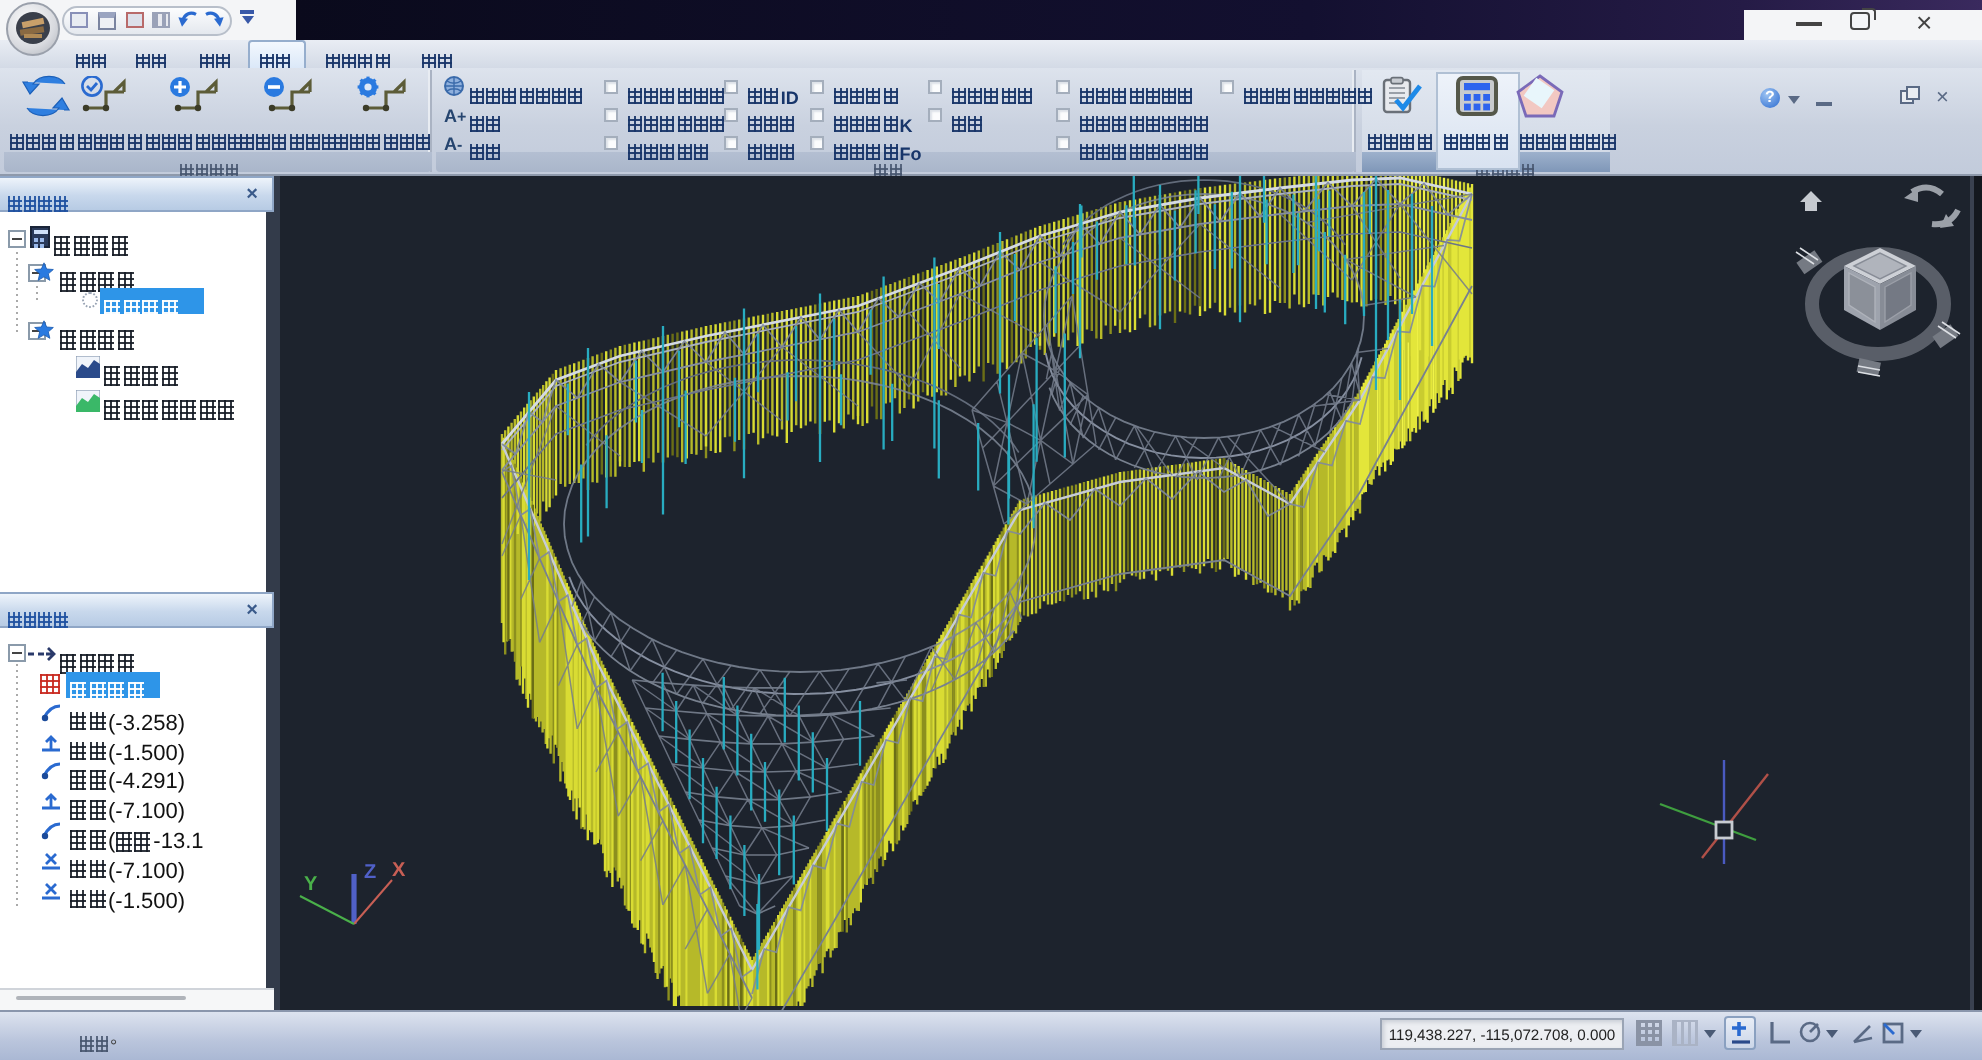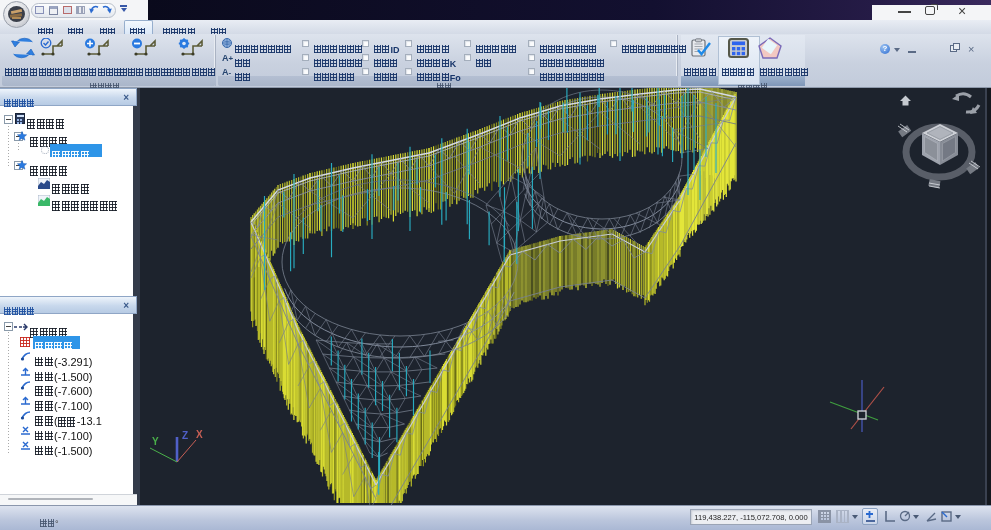--- a/index.html
+++ b/index.html
@@ -237,30 +237,30 @@
     <path d="M0 5h3M5 5h3M9 5h4M10 2l3 3-3 3" stroke="#2a3a6a" fill="none" stroke-width="1.4"></path>
   </svg>
 <div class="abs row" style="left:30px;top:323px"><i class="cb"></i><i class="cb"></i><i class="cb"></i><i class="cb"></i></div>
 <div class="abs" style="left:33px;top:336.0px;width:47px;height:13px;background:#2e95e8"></div>
 <div class="abs" style="left:20px;top:337.0px;width:10px;height:10px;background:repeating-linear-gradient(0deg,rgba(200,40,30,.9) 0 1px,transparent 1px 3px),repeating-linear-gradient(90deg,rgba(200,40,30,.9) 0 1px,transparent 1px 3px)"></div>
 <div class="abs row" style="left:35px;top:337.0px"><i class="cw"></i><i class="cw"></i><i class="cw"></i><i class="cw"></i></div>
 <svg class="abs" style="left:20px;top:350.8px" width="12" height="11">
     <path d="M2 8 C4 4 7 2 10 2" stroke="#2a6ad0" fill="none" stroke-width="1.6"></path>
     <circle cx="2.5" cy="8" r="1.6" fill="#1a4a9a"></circle>
   </svg>
-<div class="abs row" style="left:35px;top:351.8px"><i class="cb"></i><i class="cb"></i><span style="font-size:11px;color:#111">(-3.291)</span></div>
+<div class="abs row" style="left:35px;top:351.8px"><i class="cb"></i><i class="cb"></i><span style="font-size:11px;color:#111">(-3.258)</span></div>
 <svg class="abs" style="left:20px;top:365.6px" width="12" height="11">
     <path d="M1 9h9M5.5 9V3M3 5l2.5-2.5L8 5" stroke="#2a6ad0" fill="none" stroke-width="1.4"></path>
   </svg>
 <div class="abs row" style="left:35px;top:366.6px"><i class="cb"></i><i class="cb"></i><span style="font-size:11px;color:#111">(-1.500)</span></div>
 <svg class="abs" style="left:20px;top:380.4px" width="12" height="11">
     <path d="M2 8 C4 4 7 2 10 2" stroke="#2a6ad0" fill="none" stroke-width="1.6"></path>
     <circle cx="2.5" cy="8" r="1.6" fill="#1a4a9a"></circle>
   </svg>
-<div class="abs row" style="left:35px;top:381.4px"><i class="cb"></i><i class="cb"></i><span style="font-size:11px;color:#111">(-7.600)</span></div>
+<div class="abs row" style="left:35px;top:381.4px"><i class="cb"></i><i class="cb"></i><span style="font-size:11px;color:#111">(-4.291)</span></div>
 <svg class="abs" style="left:20px;top:395.2px" width="12" height="11">
     <path d="M1 9h9M5.5 9V3M3 5l2.5-2.5L8 5" stroke="#2a6ad0" fill="none" stroke-width="1.4"></path>
   </svg>
 <div class="abs row" style="left:35px;top:396.2px"><i class="cb"></i><i class="cb"></i><span style="font-size:11px;color:#111">(-7.100)</span></div>
 <svg class="abs" style="left:20px;top:410.0px" width="12" height="11">
     <path d="M2 8 C4 4 7 2 10 2" stroke="#2a6ad0" fill="none" stroke-width="1.6"></path>
     <circle cx="2.5" cy="8" r="1.6" fill="#1a4a9a"></circle>
   </svg>
 <div class="abs row" style="left:35px;top:411.0px"><i class="cb"></i><i class="cb"></i><span style="font-size:11px;color:#111">(<i class="cb"></i><i class="cb"></i>-13.1</span></div>
 <svg class="abs" style="left:20px;top:424.8px" width="12" height="11">

